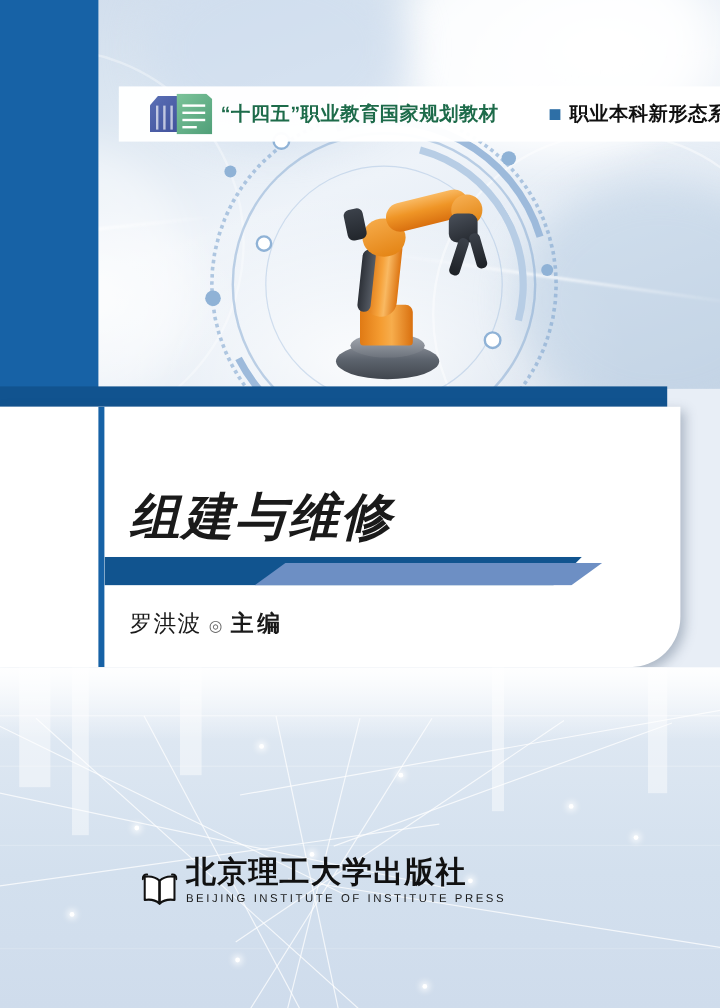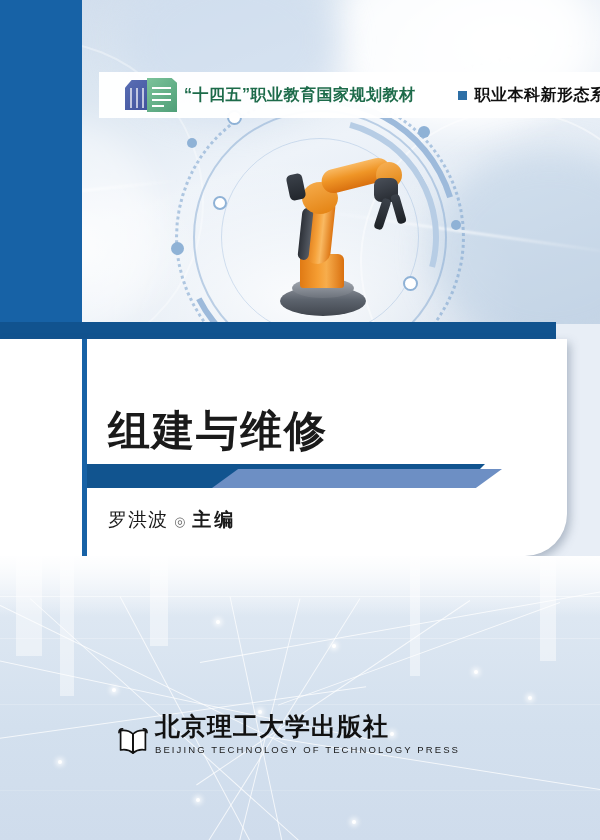--- a/index.html
+++ b/index.html
@@ -124,21 +124,21 @@
   }
   .card-accent{position:absolute;left:82px;top:0;width:5px;height:217px;background:#1762a6;}
   .title-zh-1{
     position:absolute;left:108px;top:16px;
     font-size:46px;font-weight:bold;color:#15619e;
     letter-spacing:2px;line-height:1.06;white-space:nowrap;
   }
   .title-zh-2{
     position:absolute;left:108px;top:70px;
     font-size:42px;font-weight:bold;color:#1a1a1a;
-    letter-spacing:2px;line-height:1.06;white-space:nowrap;
+    letter-spacing:2px;line-height:1.06;white-space:nowrap;font-style:italic;
   }
   
   .deco-band{position:absolute;left:87px;top:125px;width:420px;height:26px;}
   .deco-dark{position:absolute;left:0;top:0;width:398px;height:24px;background:#11548f;
     clip-path:polygon(0 0,100% 0,94% 100%,0 100%);}
   .deco-light{position:absolute;left:125px;top:5px;width:290px;height:19px;background:#6d8fc4;
     clip-path:polygon(9% 0,100% 0,91% 100%,0 100%);}
   .author-line{
     position:absolute;left:108px;top:168px;
     font-size:19px;color:#1a1a1a;letter-spacing:1px;white-space:nowrap;
@@ -299,17 +299,17 @@
       <svg width="30" height="28" viewBox="0 0 30 28" aria-hidden="true">
         <path d="M15 7 C11 3.2 6.5 3 2.6 3.6 L2.6 23 C6.5 22.3 11 22.6 15 26 Z" fill="#ffffff" stroke="#111" stroke-width="1.7" stroke-linejoin="round"></path>
         <path d="M15 7 C19 3.2 23.5 3 27.4 3.6 L27.4 23 C23.5 22.3 19 22.6 15 26 Z" fill="#ffffff" stroke="#111" stroke-width="1.7" stroke-linejoin="round"></path>
         <path d="M15 7 L15 26" stroke="#111" stroke-width="1.7"></path>
         <path d="M1 5.6 C1 3 2.4 1.6 4.6 1.8" stroke="#111" stroke-width="1.7" fill="none" stroke-linecap="round"></path>
         <path d="M29 5.6 C29 3 27.6 1.6 25.4 1.8" stroke="#111" stroke-width="1.7" fill="none" stroke-linecap="round"></path>
       </svg>
     </div>
     <div class="pub-text">
       <div class="pub-zh">北京理工大学出版社</div>
-      <div class="pub-en">BEIJING TECHNOLOGY OF TECHNOLOGY PRESS</div>
+      <div class="pub-en">BEIJING INSTITUTE OF INSTITUTE PRESS</div>
     </div>
   </div>
 
 </div>
 
 </body></html>

